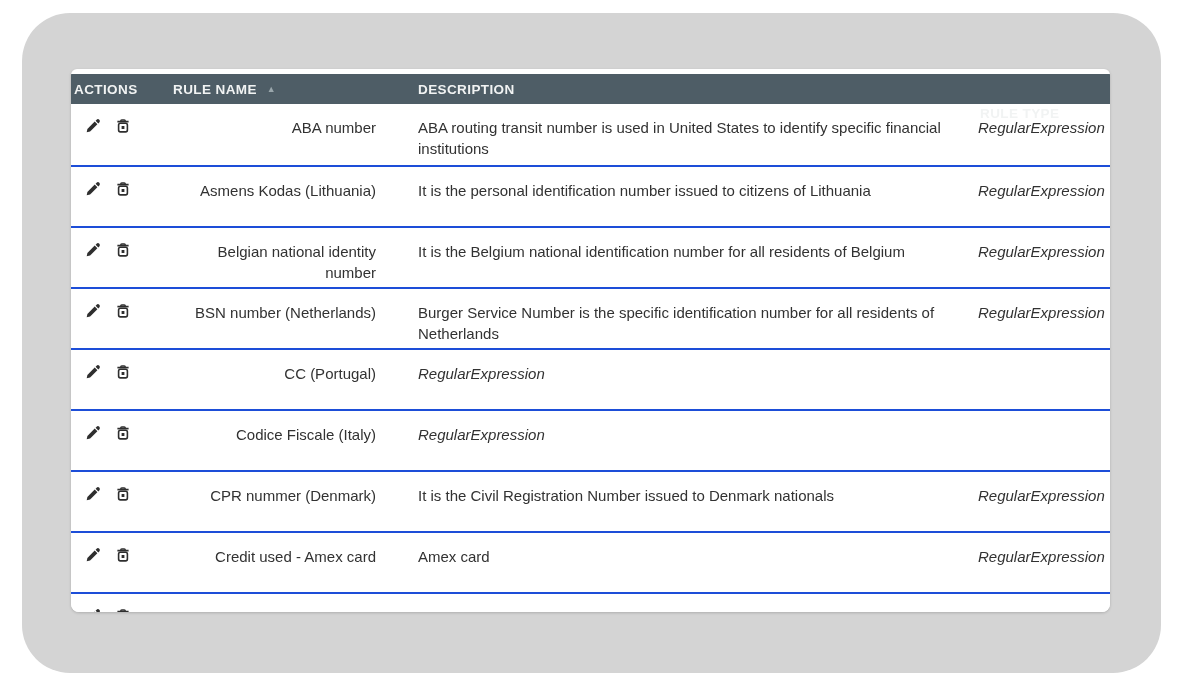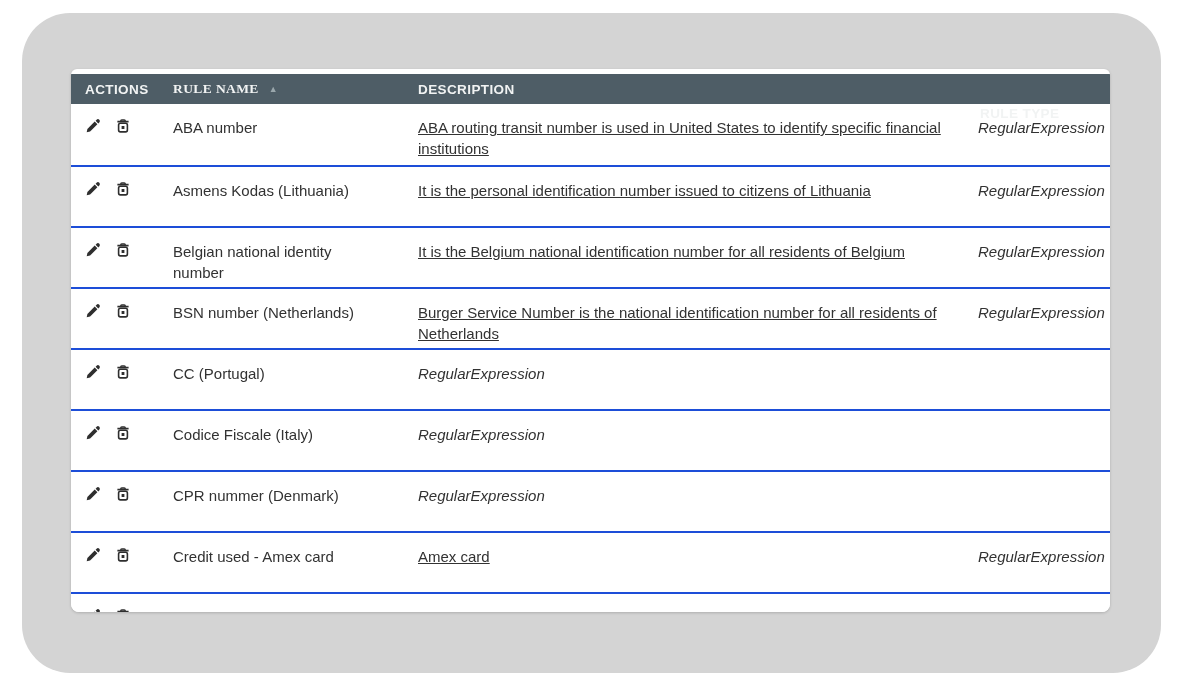--- a/index.html
+++ b/index.html
@@ -29,22 +29,22 @@
     display: flex;
     height: 30px;
     background: #4e5d66;
     align-items: center;
     color: #f1f3f3;
     font-size: 13.5px;
     font-weight: bold;
     letter-spacing: 0.4px;
   }
   .th { flex: none; white-space: nowrap; }
-  .th.actions { width: 102px; padding-left: 14px; }
-  .th.name    { width: 245px; display: flex; align-items: center; gap: 10px; font-family: Liberation Serif, serif; }
+  .th.actions { width: 102px; padding-left: 3px; }
+  .th.name    { width: 245px; display: flex; align-items: center; gap: 10px; }
   .th.desc    { width: 560px; }
   .th.type    { width: 132px; padding-left: 2px; margin-top: 48px; }
 
   .sort-icon {
     font-size: 9px;
     color: #9aa7ac;
     line-height: 1;
     cursor: pointer;
   }
 
@@ -59,22 +59,22 @@
   .row:first-child { border-top: none; }
 
   .cell { flex: none; padding-top: 13px; line-height: 21px; }
   .cell.actions {
     width: 102px;
     padding-left: 13px;
     display: flex;
     gap: 13px;
     align-items: flex-start;
   }
-  .cell.name { width: 245px; padding-right: 42px; }
-  .cell.desc { width: 560px; padding-right: 25px; text-decoration: underline; }
+  .cell.name { width: 245px; padding-right: 42px; text-align: right; }
+  .cell.desc { width: 560px; padding-right: 25px; }
   .cell.type { width: 132px; font-style: italic; }
 
   .icon-btn {
     background: none;
     border: none;
     padding: 0;
     width: 17px; height: 17px;
     cursor: pointer;
     display: inline-flex;
     align-items: center;
@@ -192,21 +192,21 @@
           <svg width="16" height="16" viewBox="0 0 16 16" fill="none">
             <path d="M5.6 2.9 a1.2 1.2 0 0 1 1.2 -1.0 h2.4 a1.2 1.2 0 0 1 1.2 1.0" stroke="#2e2e2e" stroke-width="1.5"></path>
             <line x1="2.4" y1="3.6" x2="13.6" y2="3.6" stroke="#2e2e2e" stroke-width="1.7"></line>
             <rect x="3.6" y="5.3" width="8.8" height="8.6" rx="1.8" stroke="#2e2e2e" stroke-width="1.6"></rect>
             <rect x="6.6" y="8.0" width="2.8" height="3.0" fill="#2e2e2e"></rect>
           </svg>
         </span>
       </button>
     </div>
     <div class="cell name">BSN number (Netherlands)</div>
-    <div class="cell desc">Burger Service Number is the national identification number for all residents of Netherlands</div>
+    <div class="cell desc">Burger Service Number is the specific identification number for all residents of Netherlands</div>
     <div class="cell type">RegularExpression</div>
   </div>
 
   <div class="row">
     <div class="cell actions">
       <button class="icon-btn" title="">
         <span>
           <svg width="16" height="16" viewBox="0 0 16 16">
             <path d="M11.6 1.7 a1.9 1.9 0 0 1 2.7 2.7 l-1.0 1.0 -2.7 -2.7 z" fill="#2e2e2e"></path>
             <path d="M9.7 3.6 l2.7 2.7 -7.3 7.3 -3.4 0.7 0.7 -3.4 z" fill="#2e2e2e"></path>
@@ -268,20 +268,21 @@
           <svg width="16" height="16" viewBox="0 0 16 16" fill="none">
             <path d="M5.6 2.9 a1.2 1.2 0 0 1 1.2 -1.0 h2.4 a1.2 1.2 0 0 1 1.2 1.0" stroke="#2e2e2e" stroke-width="1.5"></path>
             <line x1="2.4" y1="3.6" x2="13.6" y2="3.6" stroke="#2e2e2e" stroke-width="1.7"></line>
             <rect x="3.6" y="5.3" width="8.8" height="8.6" rx="1.8" stroke="#2e2e2e" stroke-width="1.6"></rect>
             <rect x="6.6" y="8.0" width="2.8" height="3.0" fill="#2e2e2e"></rect>
           </svg>
         </span>
       </button>
     </div>
     <div class="cell name">CPR nummer (Denmark)</div>
+    <div class="cell desc">It is the Civil Registration Number issued to Denmark nationals</div>
     <div class="cell type">RegularExpression</div>
   </div>
 
   <div class="row">
     <div class="cell actions">
       <button class="icon-btn" title="">
         <span>
           <svg width="16" height="16" viewBox="0 0 16 16">
             <path d="M11.6 1.7 a1.9 1.9 0 0 1 2.7 2.7 l-1.0 1.0 -2.7 -2.7 z" fill="#2e2e2e"></path>
             <path d="M9.7 3.6 l2.7 2.7 -7.3 7.3 -3.4 0.7 0.7 -3.4 z" fill="#2e2e2e"></path>

